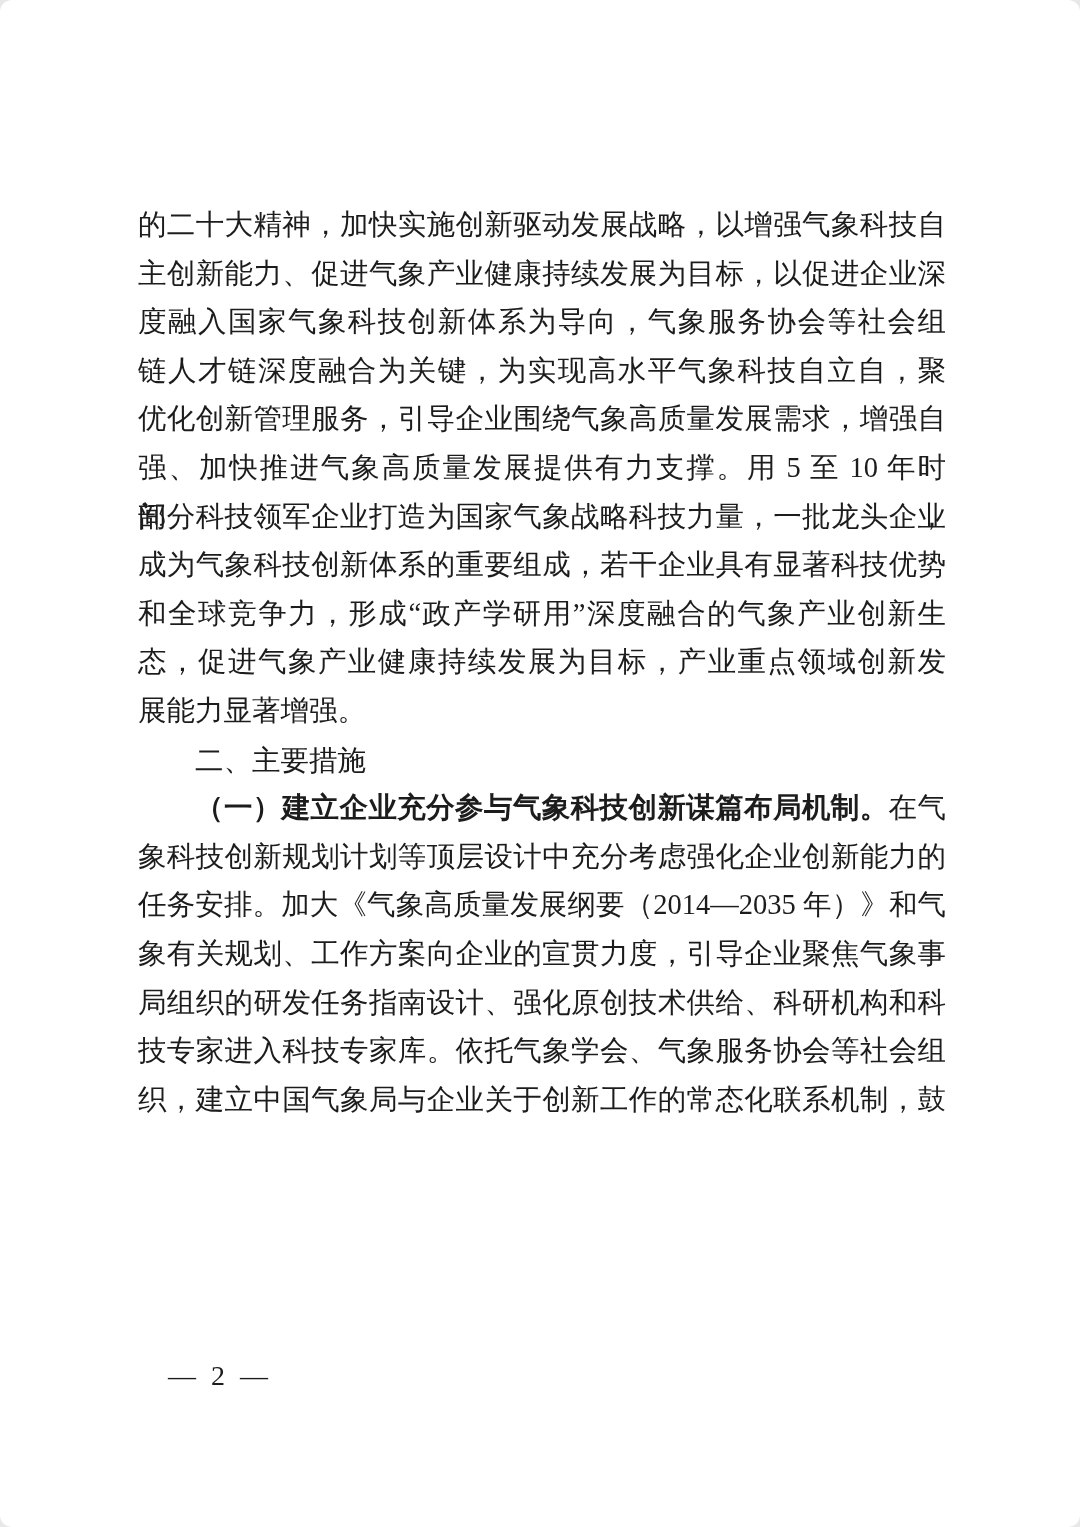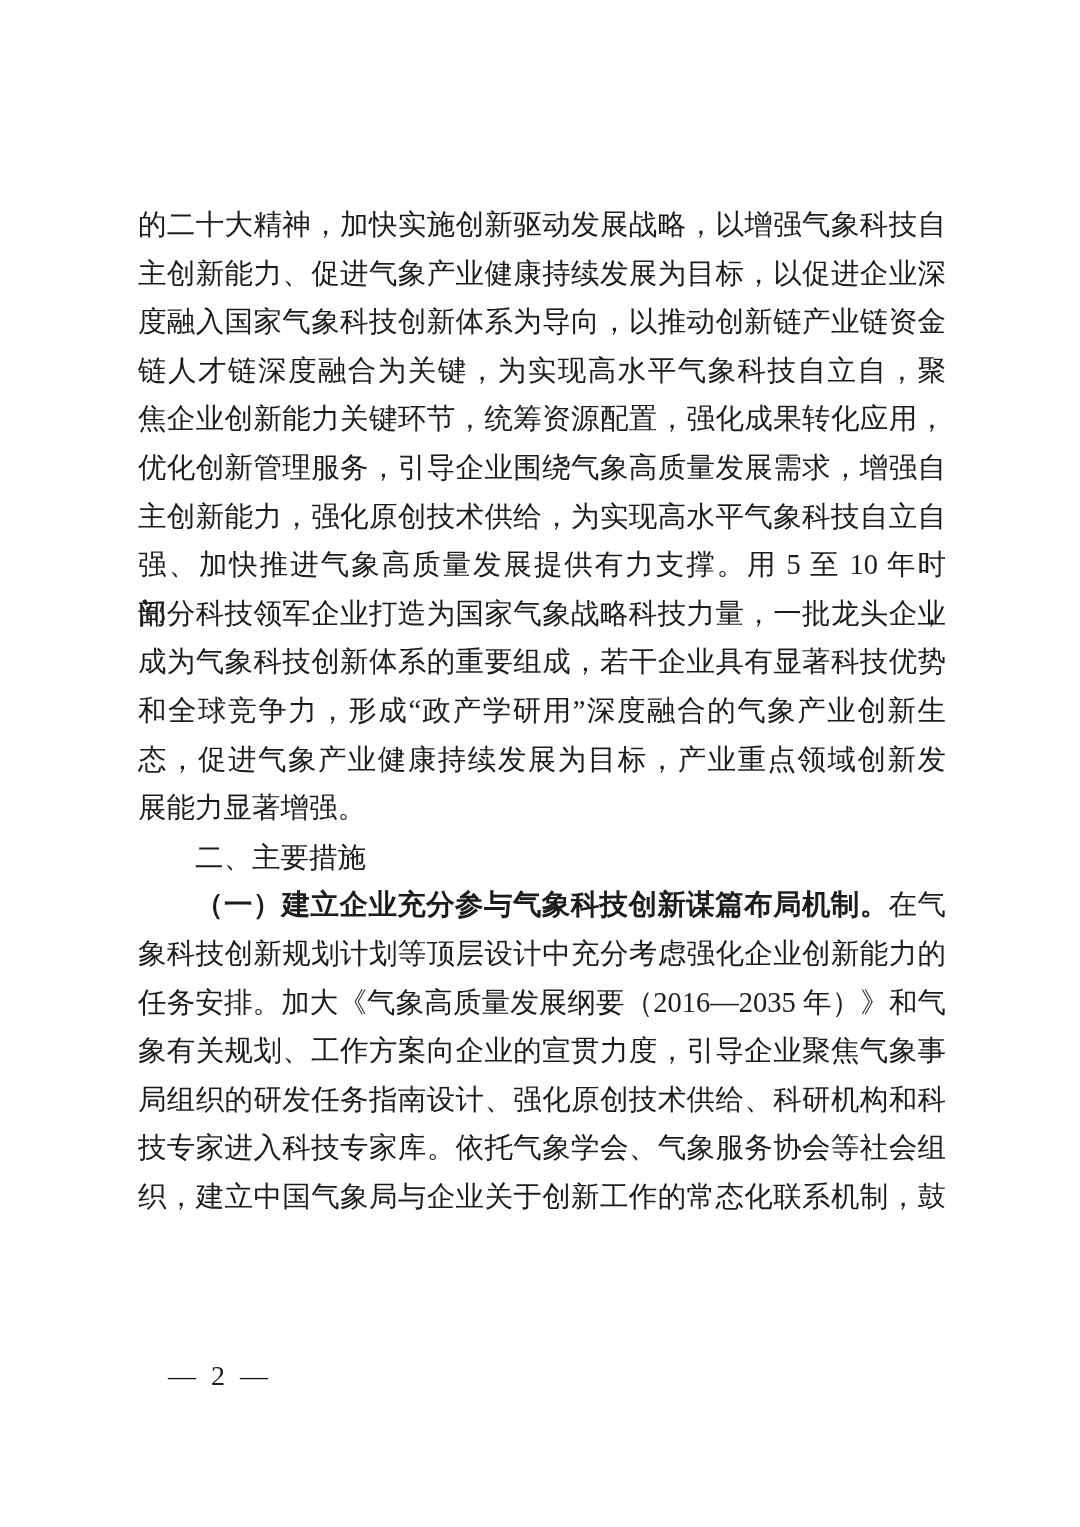--- a/index.html
+++ b/index.html
@@ -8,20 +8,21 @@
     background: #e8e8e8;
   }
   .page {
     position: relative;
     width: 1080px;
     height: 1527px;
     background: #ffffff;
     overflow: hidden;
     font-family: "Liberation Serif", "DejaVu Serif", serif;
     color: #1c1c1c;
+    border-radius: 12px;
   }
   .textblock {
     position: absolute;
     left: 138px;
     top: 201px;
     width: 808px;
   }
   .line {
     font-size: 28.5px;
     line-height: 48.6px;
@@ -60,37 +61,35 @@
   }
 </style>
 </head>
 <body>
 
 <div class="page">
   <div class="textblock">
 
     <div class="line justify">的二十大精神，加快实施创新驱动发展战略，以增强气象科技自</div>
     <div class="line justify">主创新能力、促进气象产业健康持续发展为目标，以促进企业深</div>
-    <div class="line justify">度融入国家气象科技创新体系为导向，以推动创新链产业链资金</div>
+    <div class="line justify">度融入国家气象科技创新体系为导向，气象服务协会等社会组</div>
     <div class="line justify">链人才链深度融合为关键，为实现高水平气象科技自立自，聚</div>
-    <div class="line justify">焦企业创新能力关键环节，统筹资源配置，强化成果转化应用，</div>
     <div class="line justify">优化创新管理服务，引导企业围绕气象高质量发展需求，增强自</div>
-    <div class="line justify">主创新能力，强化原创技术供给，为实现高水平气象科技自立自</div>
     <div class="line justify">强、加快推进气象高质量发展提供有力支撑。用 5 至 10 年时间，</div>
     <div class="line justify">部分科技领军企业打造为国家气象战略科技力量，一批龙头企业</div>
     <div class="line justify">成为气象科技创新体系的重要组成，若干企业具有显著科技优势</div>
     <div class="line justify">和全球竞争力，形成“政产学研用”深度融合的气象产业创新生</div>
     <div class="line justify">态，促进气象产业健康持续发展为目标，产业重点领域创新发</div>
     <div class="line left">展能力显著增强。</div>
 
     <div class="line left indent heading">二、主要措施</div>
 
     <div class="line justify indent"><span class="bold-lead">（一）建立企业充分参与气象科技创新谋篇布局机制。</span><span>在气</span></div>
     <div class="line justify">象科技创新规划计划等顶层设计中充分考虑强化企业创新能力的</div>
-    <div class="line justify">任务安排。加大《气象高质量发展纲要（2016—2035 年）》和气</div>
+    <div class="line justify">任务安排。加大《气象高质量发展纲要（2014—2035 年）》和气</div>
     <div class="line justify">象有关规划、工作方案向企业的宣贯力度，引导企业聚焦气象事</div>
     <div class="line justify">局组织的研发任务指南设计、强化原创技术供给、科研机构和科</div>
     <div class="line justify">技专家进入科技专家库。依托气象学会、气象服务协会等社会组</div>
     <div class="line justify">织，建立中国气象局与企业关于创新工作的常态化联系机制，鼓</div>
 
   </div>
 
   <div class="footer">— 2 —</div>
 </div>
 

